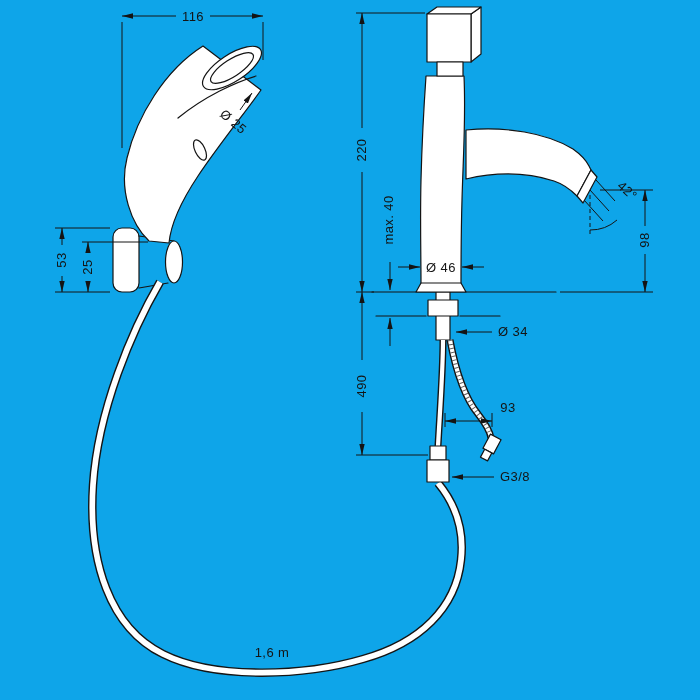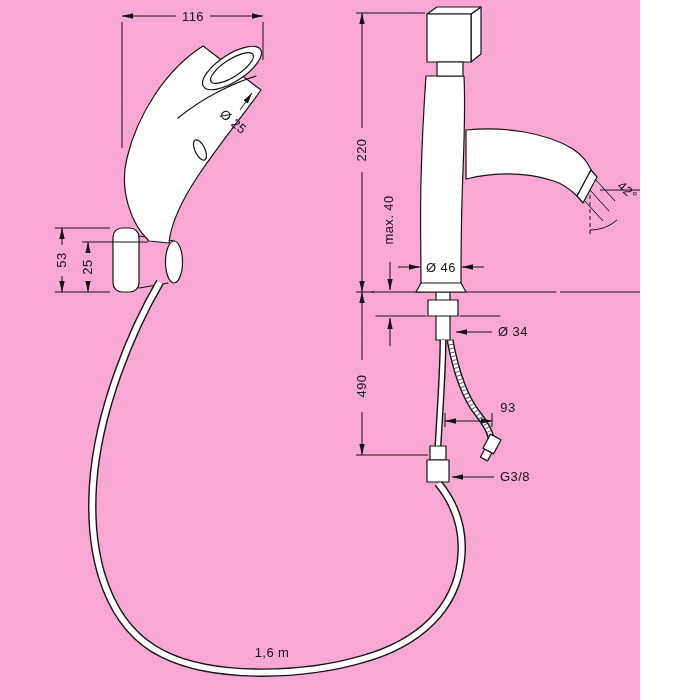--- a/index.html
+++ b/index.html
@@ -1,16 +1,16 @@
 <!DOCTYPE html>
 <html><head>
 <meta charset="utf-8">
 <style>
   html,body{margin:0;padding:0;background:#ffffff}
-  .stage{position:relative;width:640px;height:700px;background:#f9a8d4;overflow:hidden}
+  .stage{position:relative;width:700px;height:700px;background:#0ea5e9;overflow:hidden}
   svg{display:block}
   text{font-family:"Liberation Sans","DejaVu Sans",sans-serif;font-size:13px;fill:#141414;letter-spacing:.4px}
   .ln{fill:none;stroke:#141414;stroke-width:1.2;stroke-linecap:round;stroke-linejoin:round}
   .wf{fill:#ffffff;stroke:#141414;stroke-width:1.2;stroke-linejoin:round}
   .dim{fill:none;stroke:#141414;stroke-width:1}
   .dash{stroke-dasharray:4 3}
   .hose-o{fill:none;stroke:#141414;stroke-width:8.5}
   .hose-i{fill:none;stroke:#ffffff;stroke-width:5.7}
   .tube-o{fill:none;stroke:#141414;stroke-width:7}
   .tube-i{fill:none;stroke:#ffffff;stroke-width:4.2}

